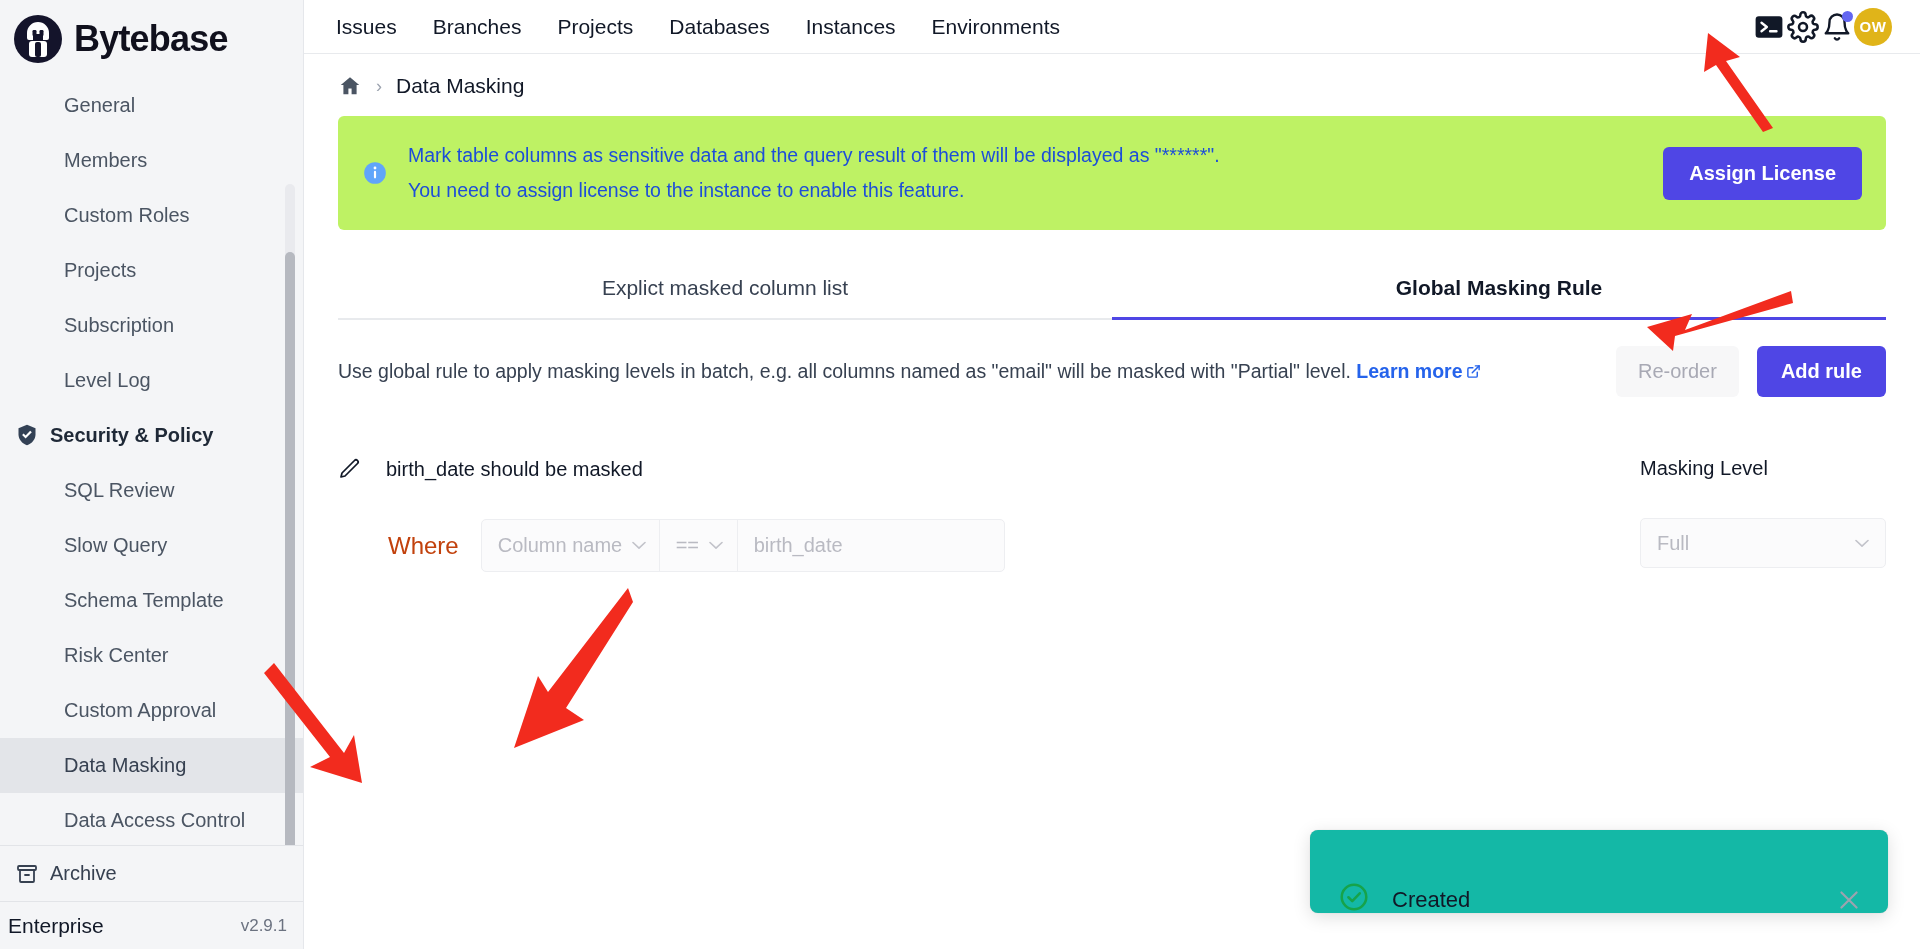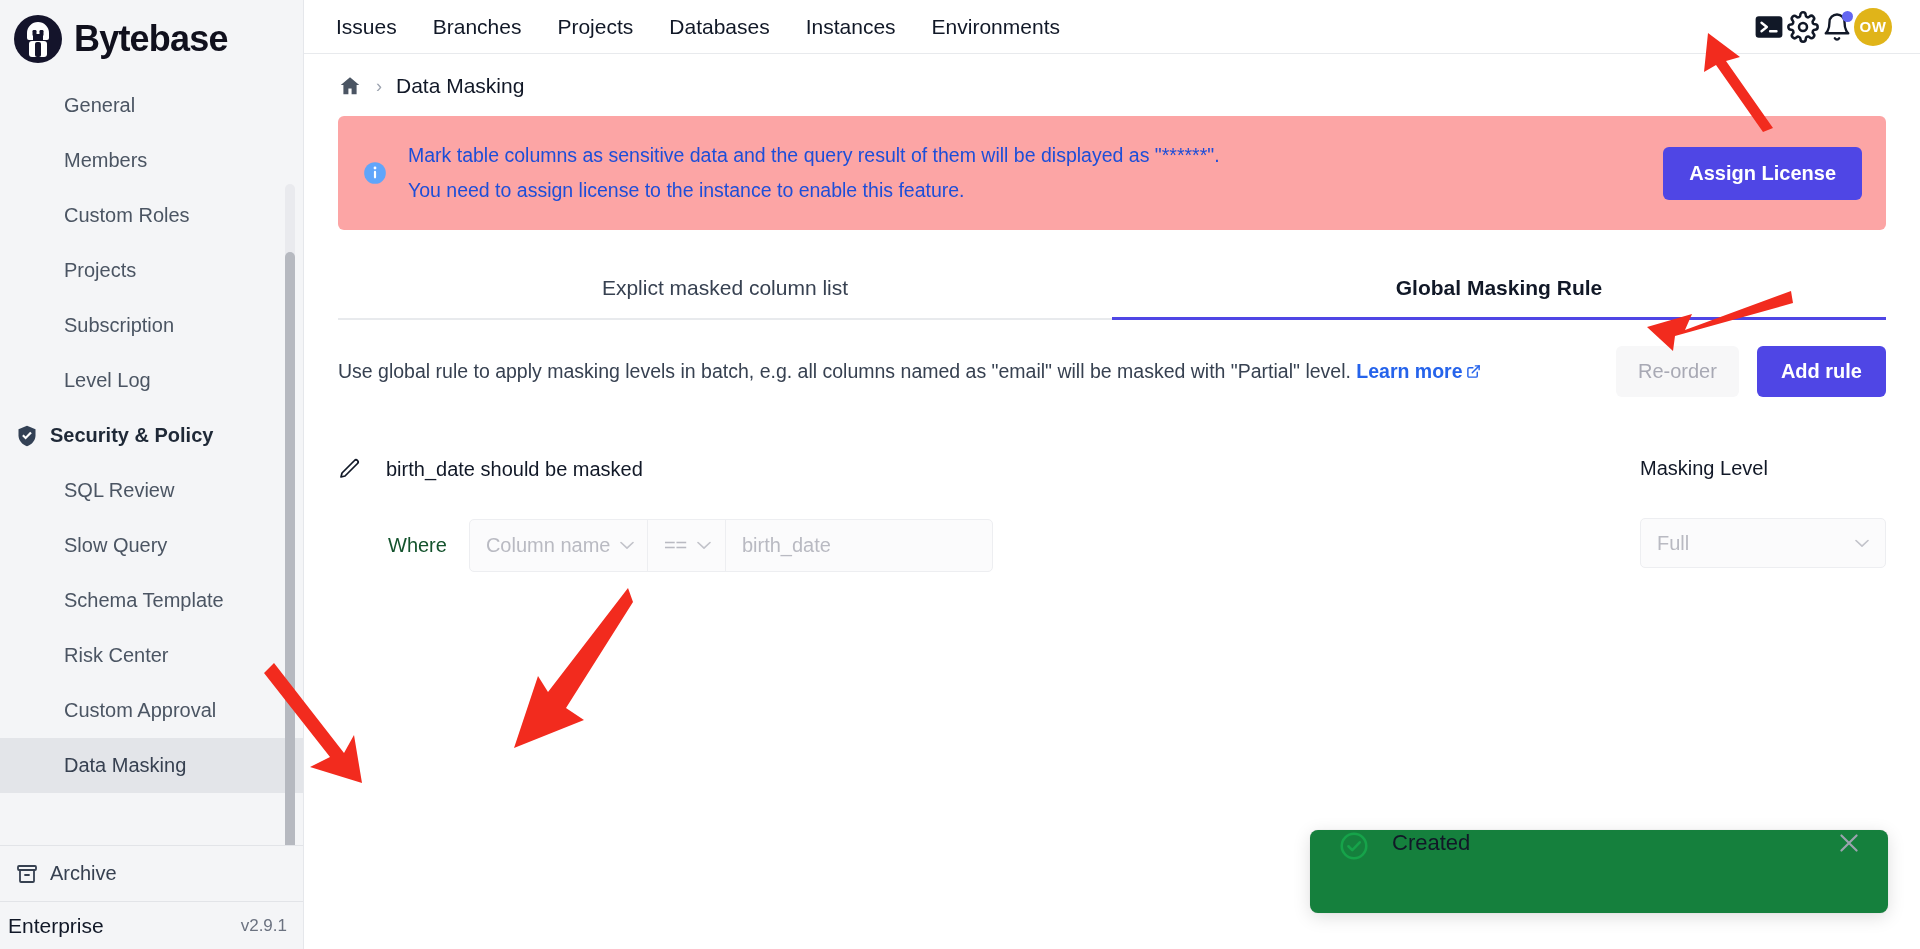--- a/index.html
+++ b/index.html
@@ -89,21 +89,21 @@
     display: flex; align-items: center; gap: 14px;
     padding: 20px 0 18px 34px; height: 62px;
   }
   .crumb-sep { color: #9ca3af; font-size: 18px; }
   .crumb-text { font-size: 21px; color: #111827; }
 
   .content { padding: 0 34px 0 34px; flex: 1 1 auto; position: relative; }
 
   
   .banner {
-    background: #fca5a5; border-radius: 6px;
+    background: #bef264; border-radius: 6px;
     display: flex; align-items: center; padding: 22px 24px;
     margin-bottom: 4px;
   }
   .banner-icon { flex: 0 0 26px; width: 26px; height: 26px; margin-right: 20px; }
   .banner-text { flex: 1 1 auto; }
   .banner-line { font-size: 19.5px; color: #1d4ed8; line-height: 1.8; }
   .btn-primary {
     background: #4f46e5; color: #fff; border: none; border-radius: 6px;
     font-size: 20px; font-weight: 700; padding: 15px 26px; cursor: pointer;
     font-family: "Liberation Sans", sans-serif; white-space: nowrap;
@@ -140,21 +140,21 @@
     font-family: "Liberation Sans", sans-serif;
   }
 
   
   .rule { display: flex; margin-top: 60px; }
   .rule-left { flex: 1 1 auto; }
   .rule-head { display: flex; align-items: center; gap: 24px; }
   .pencil { width: 24px; height: 24px; cursor: pointer; }
   .rule-title { font-size: 20px; color: #111827; }
   .cond-row { display: flex; align-items: center; gap: 22px; margin-top: 38px; padding-left: 50px; }
-  .cond-label { font-size: 20px; color: #14532d; }
+  .cond-label { font-size: 24px; color: #c2410c; }
   .cond-group { display: flex; align-items: stretch; border: 1px solid #edeef1; border-radius: 5px; overflow: hidden; background:#fbfbfc; }
   .cond-field {
     display: flex; align-items: center; gap: 10px;
     padding: 14px 16px; font-size: 20px; color: #b9bac2; cursor: pointer;
     border-right: 1px solid #edeef1; white-space: nowrap;
   }
   .cond-field.last { border-right: none; width: 266px; }
   .cond-field.op { width: 78px; }
   .cond-field.col { width: 178px; }
   .chev { width: 14px; height: 9px; flex: 0 0 14px; }
@@ -163,23 +163,23 @@
   .ml-label { font-size: 20px; color: #111827; }
   .ml-select {
     margin-top: 38px; height: 50px; border: 1px solid #edeef1; border-radius: 5px;
     background: #fbfbfc; display: flex; align-items: center; justify-content: space-between;
     padding: 0 16px; font-size: 20px; color: #b9bac2; cursor: pointer;
   }
 
   
   .toast {
     position: absolute; left: 1310px; top: 830px;
-    width: 578px; height: 83px; background: #15803d; border-radius: 8px;
+    width: 578px; height: 83px; background: #14b8a6; border-radius: 8px;
     box-shadow: 0 4px 18px rgba(0,0,0,0.13), 0 0 1px rgba(0,0,0,0.2);
-    display: flex; align-items: flex-start; padding: 0 26px 0 28px;
+    display: flex; align-items: flex-end; padding: 0 26px 0 28px;
   }
   .toast-icon { width: 32px; height: 32px; flex: 0 0 32px; margin-right: 22px; }
   .toast-text { font-size: 22px; color: #111827; flex: 1 1 auto; }
   .toast-close { width: 26px; height: 26px; cursor: pointer; color: #9ca3af; }
 
   
   .arrow { position: absolute; pointer-events: none; }
 </style>
 </head>
 <body>
@@ -241,20 +241,23 @@
             <span>Schema Template</span>
           </div>
           <div class="nav-item sub">
             <span>Risk Center</span>
           </div>
           <div class="nav-item sub">
             <span>Custom Approval</span>
           </div>
           <div class="nav-item sub active">
             <span>Data Masking</span>
+          </div>
+          <div class="nav-item sub">
+            <span>Data Access Control</span>
           </div>
         </div>
       <div class="scrollbar-track"></div>
       <div class="scrollbar-thumb"></div>
     </div>
 
     <div class="sidebar-bottom">
       <div class="nav-item group" style="padding-left:14px;">
         <span class="nav-icon">
           <svg viewBox="0 0 24 24" width="24" height="24" fill="none" stroke="#374151" stroke-width="1.8" stroke-linecap="round" stroke-linejoin="round">

